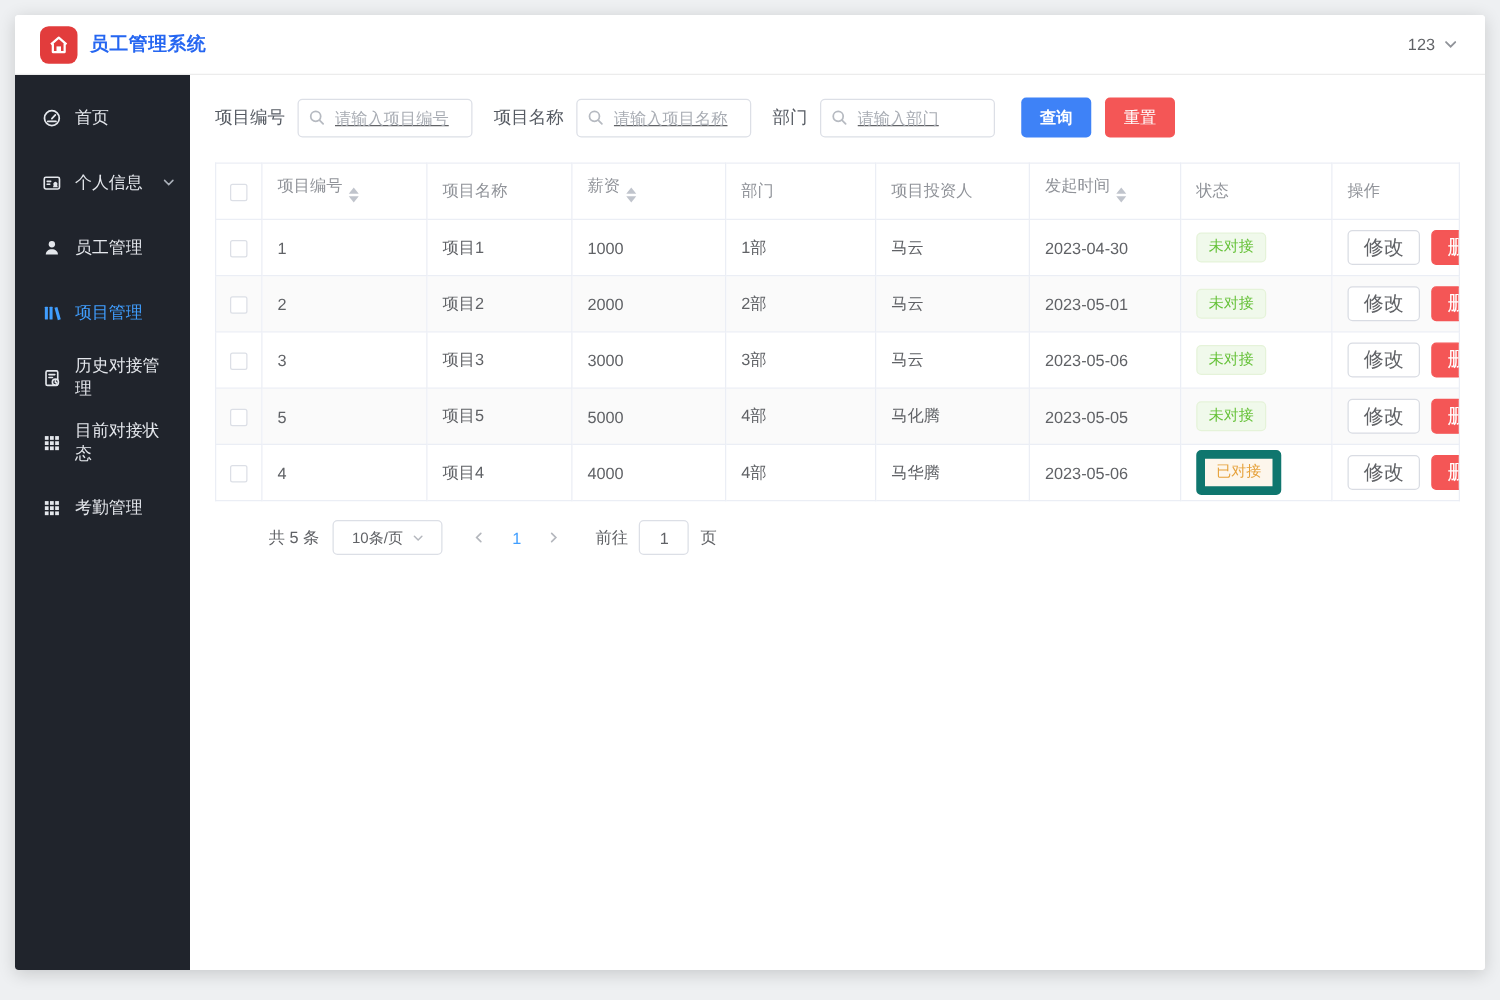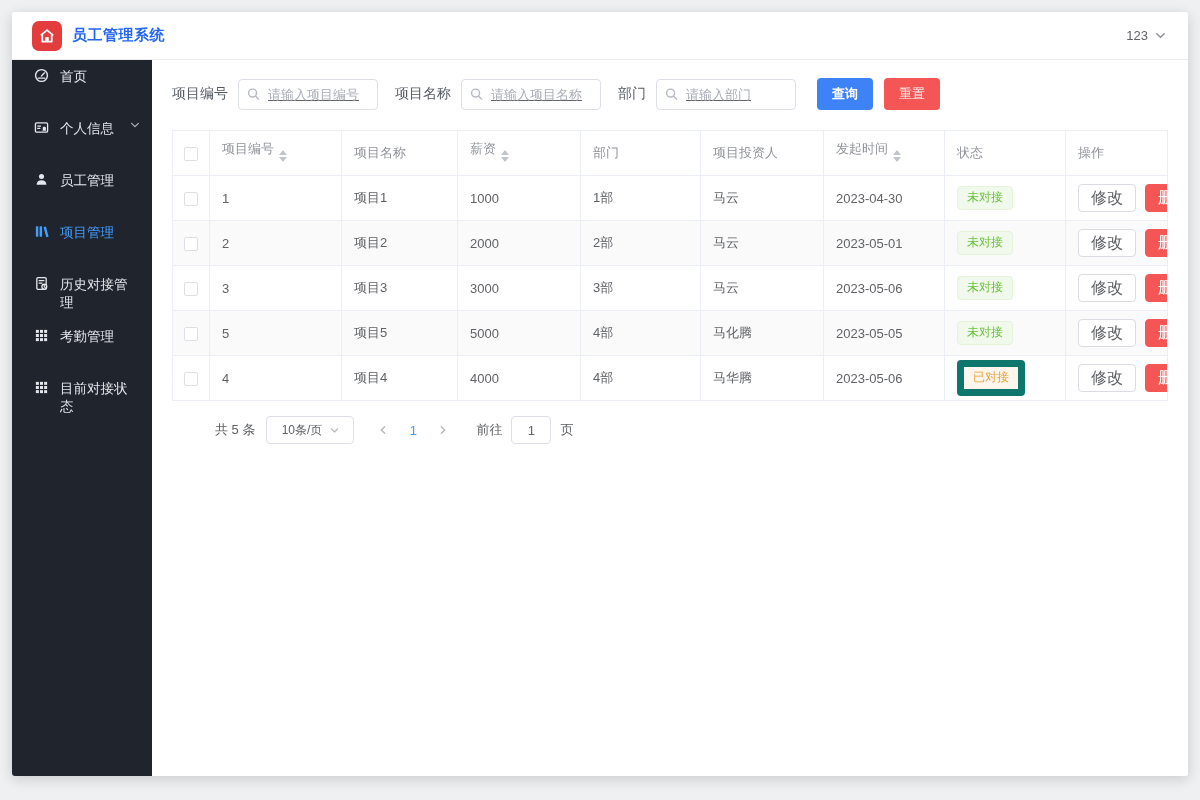--- a/index.html
+++ b/index.html
@@ -22,21 +22,21 @@
   .logo{width:30px;height:30px;background:#e23c3c;border-radius:7px;display:flex;
     align-items:center;justify-content:center;margin-right:10px;flex:0 0 30px;}
   .logo svg{width:18px;height:18px;}
   .app-title{font-size:15px;font-weight:bold;color:#2566f1;letter-spacing:.5px;}
   .header-right{margin-left:auto;display:flex;align-items:center;gap:7px;
     color:#606266;font-size:13px;cursor:pointer;}
   .header-right svg{width:11px;height:11px;color:#909399;}
   
   .body{flex:1;display:flex;min-height:0;}
   .sidebar{flex:0 0 140px;background:#20242c;padding-top:8px;}
-  .side-item{height:52px;display:flex;gap:11px;
+  .side-item{height:52px;display:flex;align-items:center;gap:11px;
     padding:0 12px 0 22px;color:#e4e7ec;font-size:13.5px;cursor:pointer;}
   .side-item.active{color:var(--menu-active);}
   .s-icon{display:flex;}
   .s-icon svg{width:15px;height:15px;}
   .s-chev{margin-left:auto;display:flex;color:#aab0b9;}
   .s-chev svg{width:10px;height:10px;}
   .main{flex:1;background:#fff;padding:18px 20px 0 20px;overflow:hidden;}
   
   .search-row{display:flex;align-items:center;}
   .fields{display:flex;align-items:center;}
@@ -186,37 +186,37 @@
               <rect x="6.4" y="2" width="3.2" height="3.2"></rect>
               <rect x="10.8" y="2" width="3.2" height="3.2"></rect>
               <rect x="2" y="6.4" width="3.2" height="3.2"></rect>
               <rect x="6.4" y="6.4" width="3.2" height="3.2"></rect>
               <rect x="10.8" y="6.4" width="3.2" height="3.2"></rect>
               <rect x="2" y="10.8" width="3.2" height="3.2"></rect>
               <rect x="6.4" y="10.8" width="3.2" height="3.2"></rect>
               <rect x="10.8" y="10.8" width="3.2" height="3.2"></rect>
             </svg>
           </span>
-          <span>考勤管理</span>
+          <span>目前对接状态</span>
         </div>
         <div class="side-item">
           <span class="s-icon">
             <svg viewBox="0 0 16 16" fill="currentColor">
               <rect x="2" y="2" width="3.2" height="3.2"></rect>
               <rect x="6.4" y="2" width="3.2" height="3.2"></rect>
               <rect x="10.8" y="2" width="3.2" height="3.2"></rect>
               <rect x="2" y="6.4" width="3.2" height="3.2"></rect>
               <rect x="6.4" y="6.4" width="3.2" height="3.2"></rect>
               <rect x="10.8" y="6.4" width="3.2" height="3.2"></rect>
               <rect x="2" y="10.8" width="3.2" height="3.2"></rect>
               <rect x="6.4" y="10.8" width="3.2" height="3.2"></rect>
               <rect x="10.8" y="10.8" width="3.2" height="3.2"></rect>
             </svg>
           </span>
-          <span>目前对接状态</span>
+          <span>考勤管理</span>
         </div>
       </div>
 
     <div class="main">
 
       <div class="search-row">
         <div class="fields" id="fields">
             <div class="field">
               <span class="field-label">项目编号</span>
               <span class="input-wrap">

